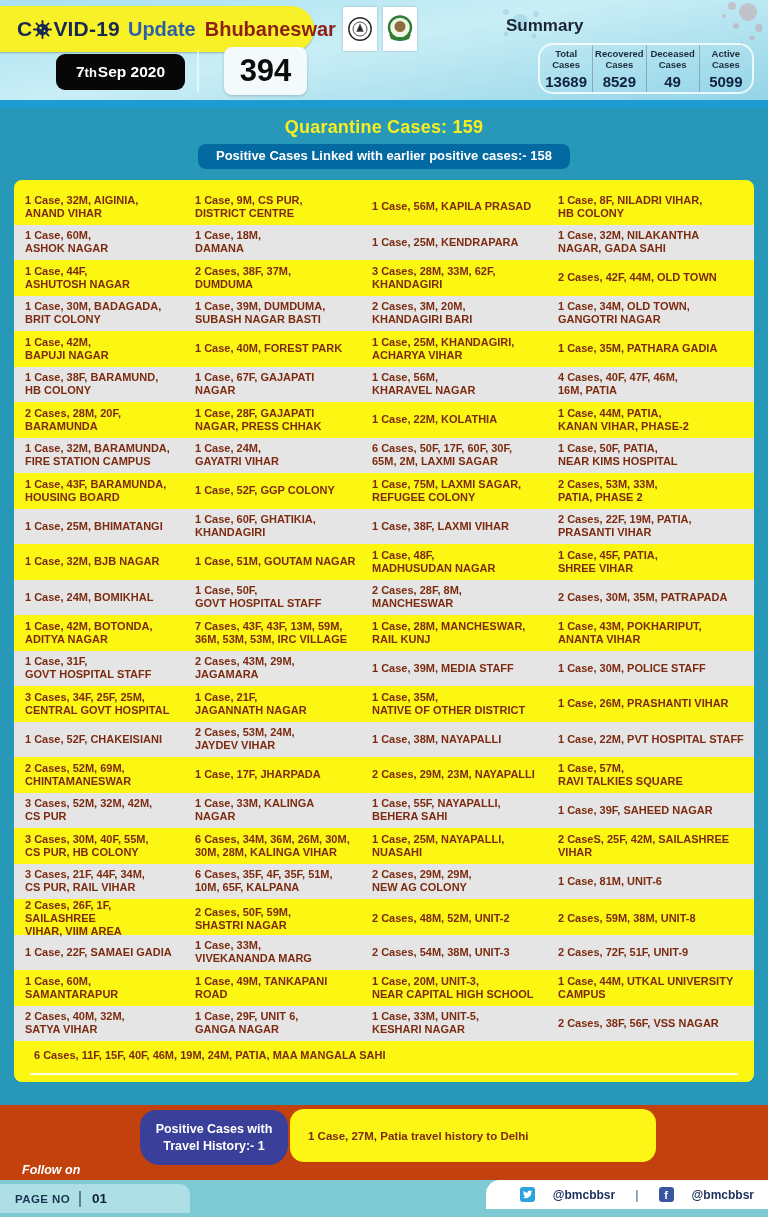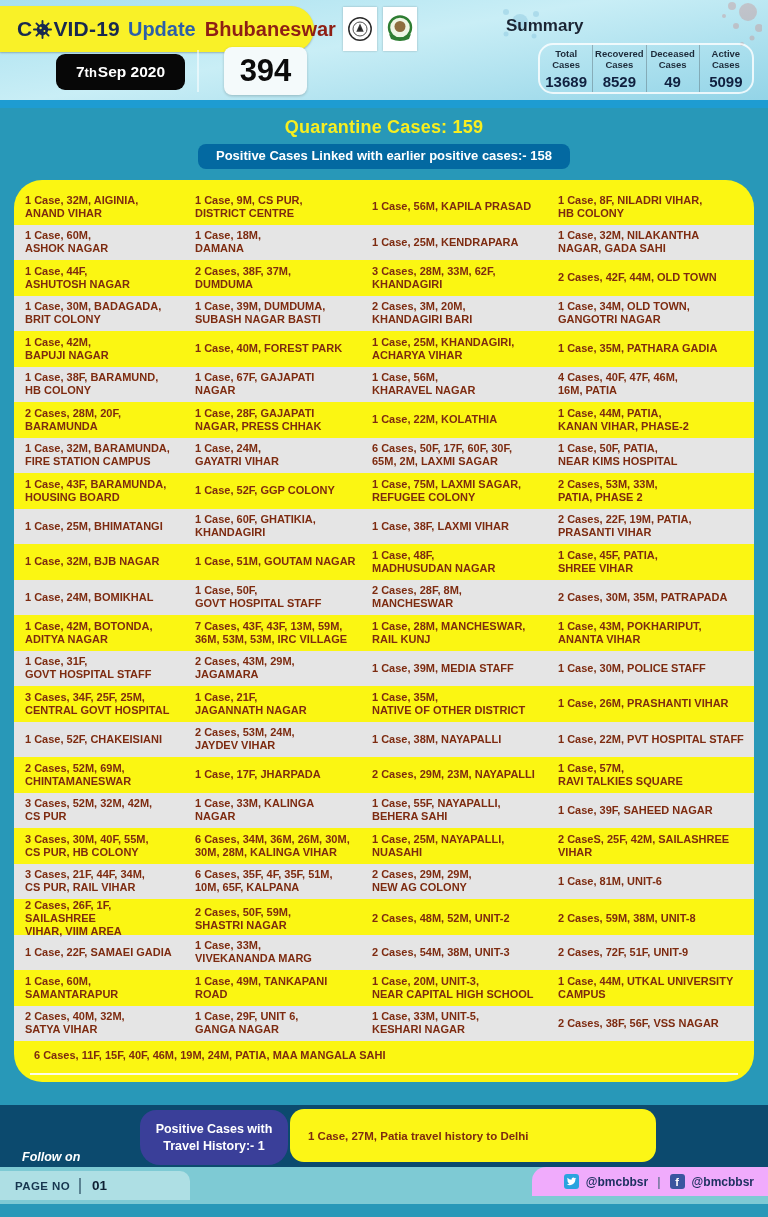--- a/index.html
+++ b/index.html
@@ -44,47 +44,47 @@
     font-size:31px; font-weight:800; color:#0b0b0b; box-shadow:0 1px 3px rgba(0,0,0,.2); }
   .count-label { position:absolute; left:314px; top:57px; font-size:19.5px; font-weight:800; color:#1c3a60;
     border-bottom:2.5px solid #5d7f9b; padding:0 4px 5px 1px; }
   .deco { position:absolute; opacity:.4; }
   
   .blue-strip { height:8px; background:#1e9cd2; }
   .teal-area { height:997px; background:#2898b8; position:relative; }
   .quarantine-line { padding-top:9px; text-align:center; color:#f7ee20; font-size:18px; font-weight:600; letter-spacing:.2px; }
   .linked-box { width:fit-content; margin:6px auto 0; background:#0369a1; color:#fff;
     font-size:13px; font-weight:600; padding:4px 18px 6px; border-radius:8px; }
-  .main-box { margin:11px auto 0; width:740px; height:902px; background:#fbf612; border-radius:28px;
+  .main-box { margin:11px auto 0; width:740px; height:902px; background:#fbf612; border-radius:8px;
     padding-top:9px; overflow:hidden; }
   .case-row { display:grid; grid-template-columns:170px 177px 186px 1fr; height:35.5px; align-items:center; }
   .case-row.alt { background:#e5e5e5; }
   .case-cell { padding-left:11px; padding-right:4px; font-size:11px; font-weight:700; color:#7d2b10;
     line-height:1.2; white-space:pre-line; }
   .footer-row { height:27px; display:flex; align-items:center; padding-left:20px;
     font-size:11px; font-weight:700; color:#7d2b10; }
   .box-line { margin:5px 16px 0; border-top:2px solid #fdfce8; }
   
-  .bottom-dark { height:62px; background:#0c4a6e; position:relative; }
+  .bottom-dark { height:75px; background:#c2410c; position:relative; }
   .travel-label-box { position:absolute; left:140px; top:5px; width:148px; min-height:55px;
     background:#3a3f99; border-radius:16px 16px 20px 20px; color:#fff; font-size:12.5px; font-weight:600;
     display:flex; align-items:center; justify-content:center; text-align:center; padding:6px 9px; line-height:1.3; }
   .travel-detail-box { position:absolute; left:290px; top:4px; width:366px; height:53px;
     background:#fcf616; border-radius:14px; display:flex; align-items:center; padding-left:18px;
     font-size:11.5px; font-weight:700; color:#7d2b10; }
   .follow-on { position:absolute; left:22px; bottom:3px; color:#fff; font-style:italic; font-size:12.5px; font-weight:600; }
   
   .bottom-strip { height:37px; background:#7ecad4; position:relative; }
   .page-tab { position:absolute; left:0; top:4px; width:190px; height:29px; background:#aedfe4;
     border-radius:0 10px 0 0; display:flex; align-items:center; padding-left:15px; }
   .page-label { font-size:11.5px; font-weight:700; color:#17364f; letter-spacing:.4px; }
   .page-div { width:2px; height:16px; background:rgba(23,54,79,.55); margin:0 11px 0 9px; }
   .page-number { font-size:13.5px; font-weight:800; color:#0f2033; }
-  .social-tab { position:absolute; right:0; top:0; width:236px; height:29px; background:#f0abfc;
-    border-radius:14px 0 0 0; display:flex; align-items:center; justify-content:flex-end; gap:7px; padding-right:14px; }
+  .social-tab { position:absolute; right:0; top:0; width:282px; height:29px; background:#ffffff;
+    border-radius:14px 0 0 0; display:flex; align-items:center; justify-content:flex-end; gap:18px; padding-right:14px; }
   .soc-icon { width:15px; height:15px; border-radius:3px; display:flex; align-items:center; justify-content:center; flex:none; }
   .tw { background:#2aa3df; }
   .fb { background:#3a559f; color:#fff; font-size:11px; font-weight:800; }
   .handle { font-size:12px; font-weight:700; color:#1b2f5e; }
   .soc-div { color:#3e6374; font-size:13px; margin:0 2px; }
 </style>
 </head>
 <body>
 
 <div class="top-header">

